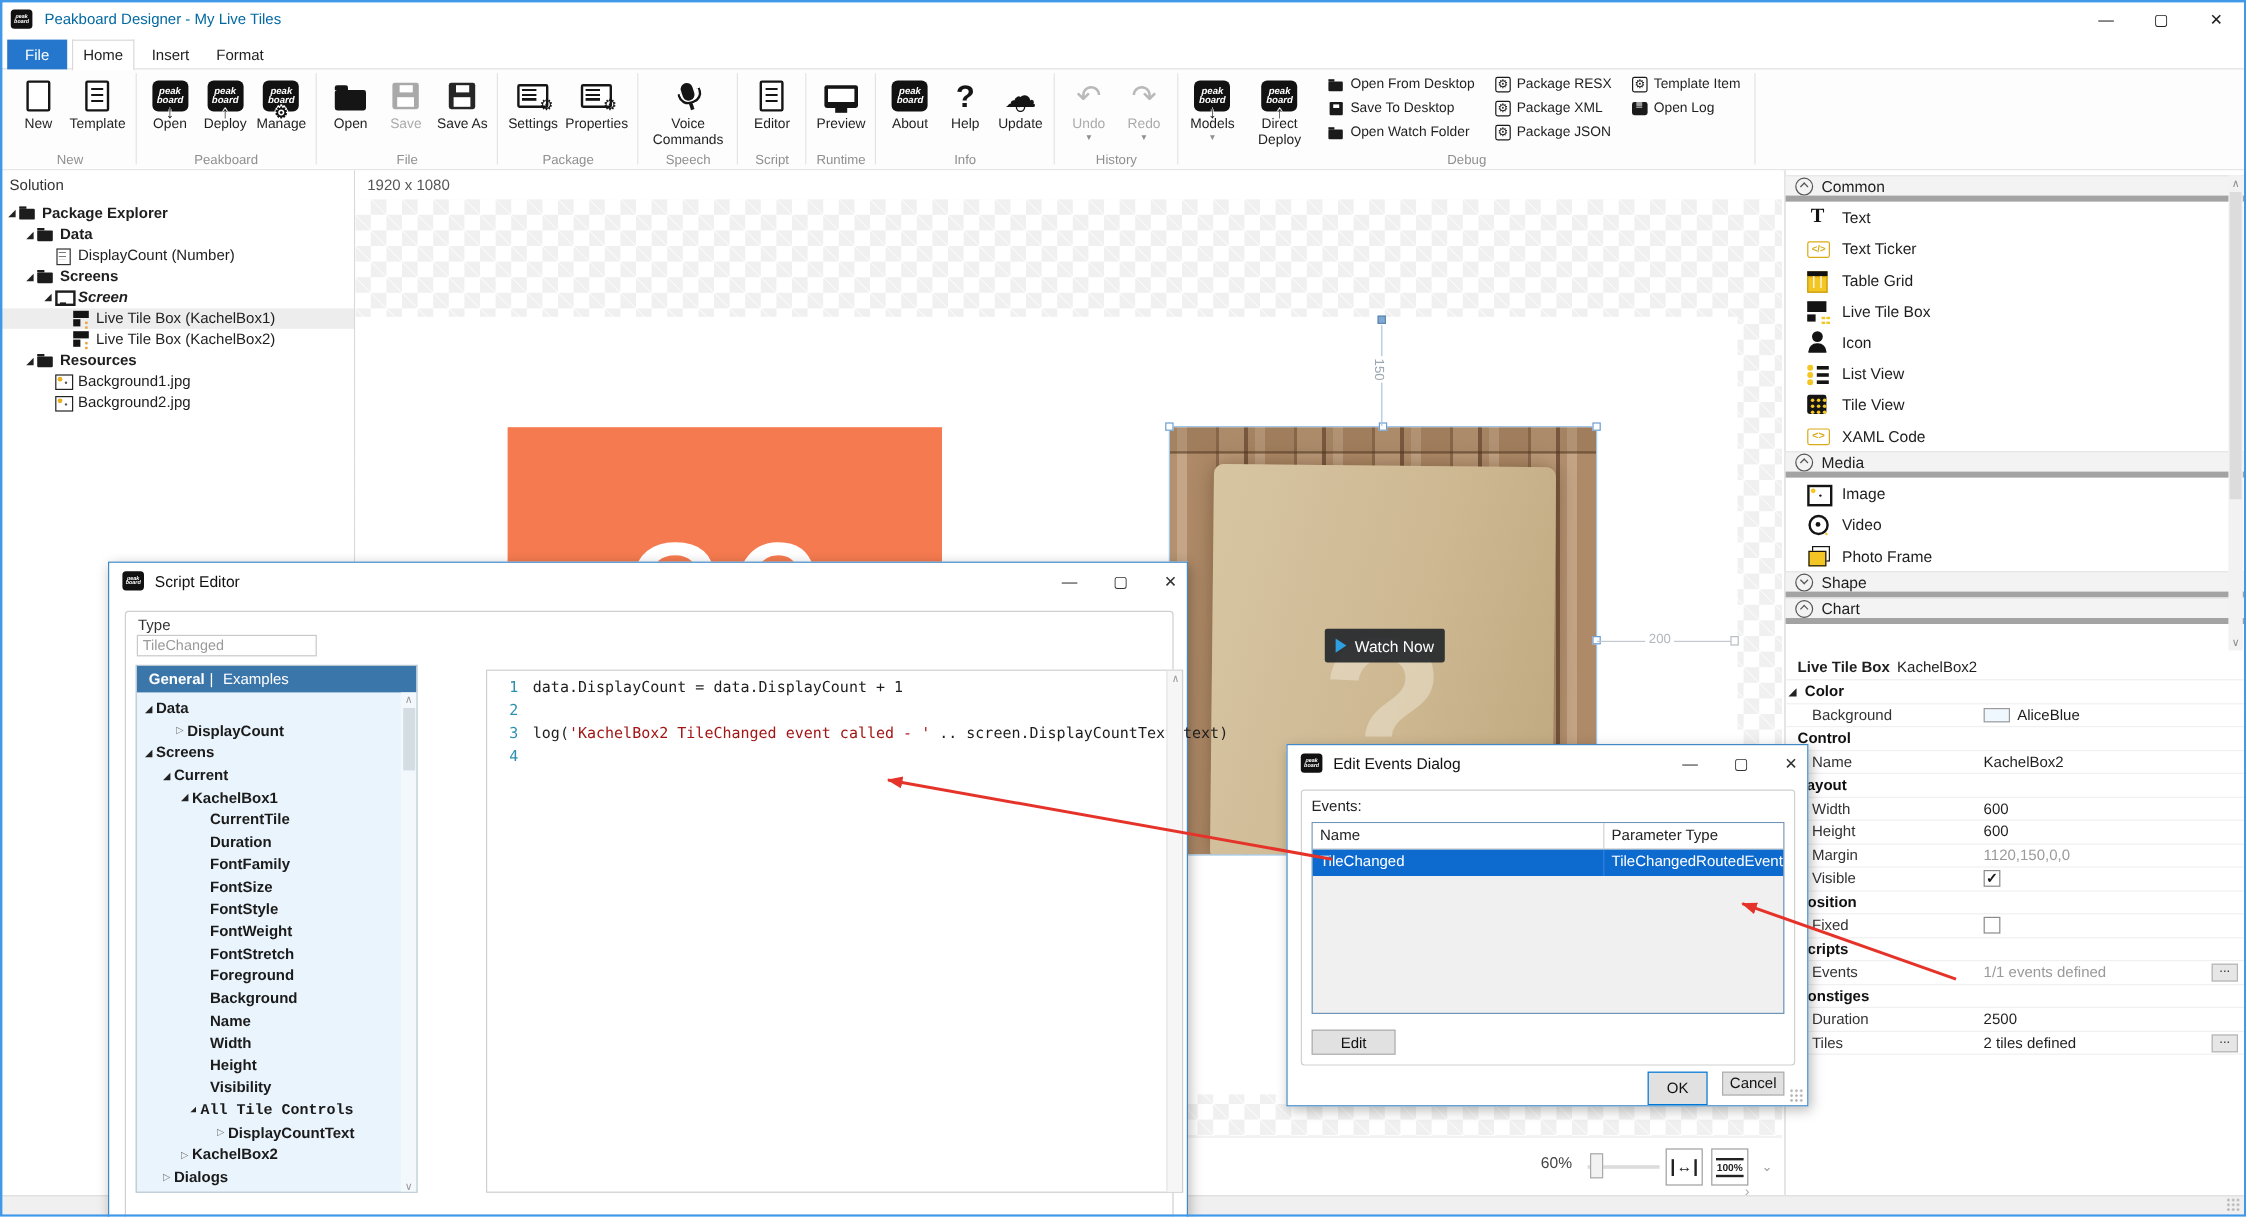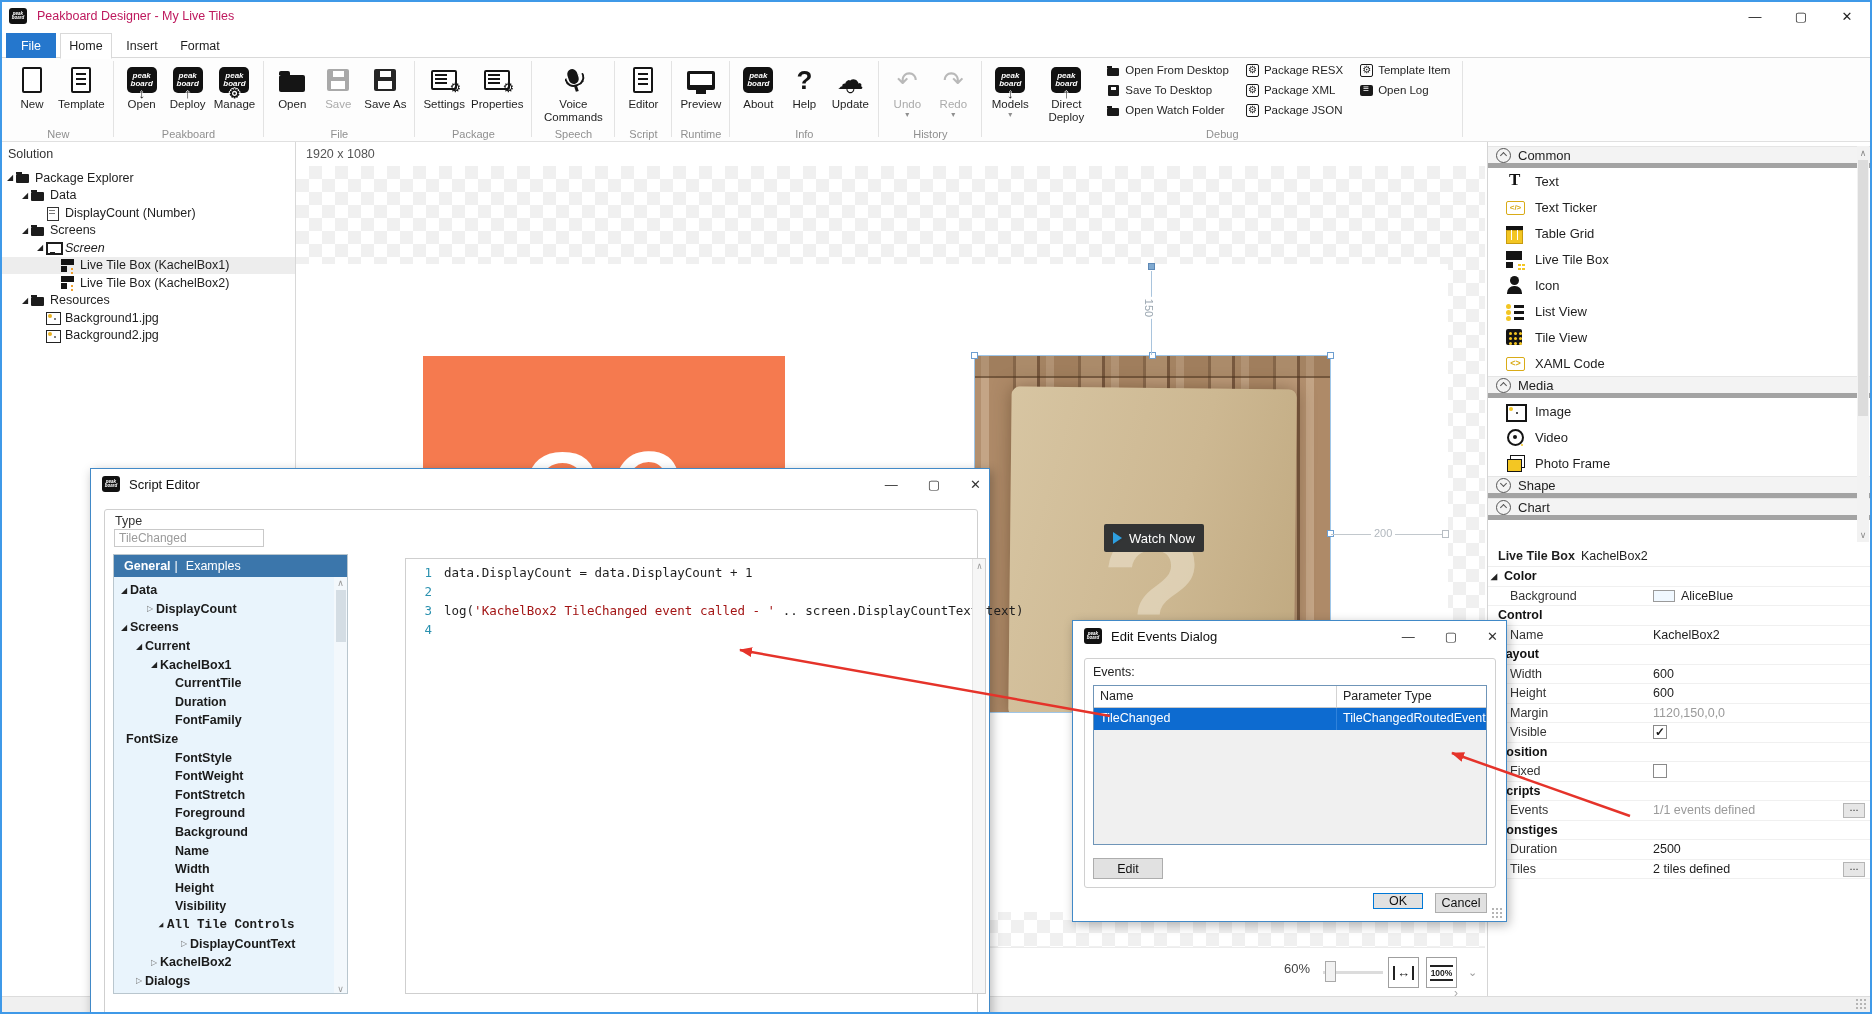--- a/index.html
+++ b/index.html
@@ -3,21 +3,21 @@
 <meta charset="utf-8">
 <style>
   *{margin:0;padding:0;box-sizing:border-box}
   html,body{overflow:hidden}
   body{width:1872px;height:1014px;position:relative;background:#fff;
        font-family:"Liberation Sans",sans-serif;font-size:12.5px;color:#1e1e1e}
 
   
   #win-border{position:absolute;inset:0;border:2px solid #3f99e8;z-index:150;pointer-events:none}
   #titlebar{position:absolute;left:0;top:0;width:1872px;height:32px;background:#fff;display:flex;align-items:center}
-  #titlebar .title{margin-left:10px;font-size:12.5px;color:#be185d}
+  #titlebar .title{margin-left:10px;font-size:12.5px;color:#0369a1}
   .winbtns{position:absolute;right:2px;top:2px;display:flex;height:28px}
   .winbtn{width:46px;display:flex;align-items:center;justify-content:center;font-size:13px;color:#222}
   .ic-pb{position:relative;width:30px;height:26px;background:#111;border-radius:5px;color:#fff;
          display:flex;flex-direction:column;align-items:center;justify-content:center;
          font-weight:bold;font-size:8px;line-height:8px}
   .ic-pb.small{width:18px;height:16px;border-radius:3px;font-size:4.5px;line-height:4.5px}
   .ic-pb .ov{position:absolute;bottom:-7px;left:50%;transform:translateX(-50%);font-size:13px;line-height:12px;
              color:#111;font-weight:bold;text-shadow:-1px 0 #fff,1px 0 #fff,0 1px #fff,0 -1px #fff}
   
   #tabs{position:absolute;left:0;top:32px;width:1872px;height:26px;background:#fff;border-bottom:1px solid #d9d9d9}
@@ -68,21 +68,21 @@
   .si-floppy::before{content:"";position:absolute;top:1px;left:1px;width:11px;height:11px;background:#1a1a1a;border-radius:1px}
   .si-floppy::after{content:"";position:absolute;top:3px;left:4px;width:5px;height:3px;background:#fff}
   .si-gearbox{border:1px solid #1a1a1a;border-radius:2px}
   .si-gearbox::before{content:"⚙";position:absolute;left:1px;top:-1px;font-size:10px;color:#1a1a1a}
   .si-log::before{content:"";position:absolute;top:1px;left:0;width:13px;height:11px;background:#1a1a1a;border-radius:2px}
   .si-log::after{content:"≡";position:absolute;left:3px;top:-1px;color:#fff;font-size:10px}
   
   #solution{position:absolute;left:0;top:142px;width:296px;height:854px;background:#fff;border-right:1px solid #d8d8d8}
   #solution .phdr{height:24px;display:flex;align-items:center;padding-left:8px;color:#333}
   .srow{height:17.5px;display:flex;align-items:center;font-size:12.5px;white-space:nowrap}
-  .srow.bold .lbl{font-weight:normal}
+  .srow.bold .lbl{font-weight:bold}
   .srow.italic .lbl{font-style:italic}
   .srow.hl{background:#ededed}
   .exp{width:12px;flex:0 0 12px;font-size:8px;color:#222;text-align:center}
   .exp-expanded::before{content:"◢"}
   .exp-collapsed::before{content:"▷";color:#777}
   .tico{display:inline-block;position:relative;width:15px;height:13px;flex:0 0 15px;margin-right:4px}
   .i-folder::before{content:"";position:absolute;top:3px;left:0;width:13px;height:9px;background:#1c1c1c;border-radius:1px}
   .i-folder::after{content:"";position:absolute;top:1px;left:0;width:6px;height:2px;background:#1c1c1c}
   .i-doc::before{content:"";position:absolute;top:1px;left:1px;width:10px;height:12px;border:1px solid #333;background:#fff}
   .i-doc::after{content:"";position:absolute;top:4px;left:3px;width:6px;height:6px;
@@ -226,21 +226,21 @@
   #ev-label{position:absolute;left:20px;top:44px;color:#222}
   #ev-table{position:absolute;left:20px;top:64px;width:394px;height:160px;border:1px solid #6f95b8;background:#f0f0f0}
   #ev-table .thead{height:22px;background:#fff;border-bottom:1px solid #c9c9c9;display:flex}
   #ev-table .th{padding:3px 6px;color:#222;font-size:12.5px}
   #ev-table .th.c1{width:243px;flex:0 0 243px;border-right:1px solid #d3d3d3}
   #ev-table .trow{height:22px;background:#0d6bd0;color:#fff;display:flex;overflow:hidden}
   #ev-table .td{padding:3px 6px;white-space:nowrap;overflow:hidden}
   #ev-table .td.c1{width:243px;flex:0 0 243px;border-right:1px solid #2f82db}
   .btn{display:flex;align-items:center;justify-content:center;background:#e1e1e1;border:1px solid #adadad;font-size:12.5px;color:#111}
   #ev-edit{position:absolute;left:20px;top:237px;width:70px;height:21px}
-  #ev-ok{position:absolute;left:300px;top:272px;width:50px;height:16px;border-color:#0078d7}
+  #ev-ok{position:absolute;left:300px;top:272px;width:50px;height:28px;border-color:#0078d7}
   #ev-cancel{position:absolute;left:362px;top:272px;width:52px;height:20px}
   
   #arrows{position:absolute;inset:0;z-index:100;pointer-events:none}
 </style>
 </head>
 <body>
 
 <div id="titlebar">
   <span class="ic-pb small" style="margin-left:9px">
       <i>peak</i>
@@ -823,21 +823,21 @@
         <div class="srow" style="padding-left: 49px;">
           <span class="exp exp-none"></span>
           <span class="lbl">Duration</span>
         </div>
 
         <div class="srow" style="padding-left: 49px;">
           <span class="exp exp-none"></span>
           <span class="lbl">FontFamily</span>
         </div>
 
-        <div class="srow" style="">
+        <div class="srow" style="padding-left: 49px;">
           <span class="exp exp-none"></span>
           <span class="lbl">FontSize</span>
         </div>
 
         <div class="srow" style="padding-left: 49px;">
           <span class="exp exp-none"></span>
           <span class="lbl">FontStyle</span>
         </div>
 
         <div class="srow" style="padding-left: 49px;">

